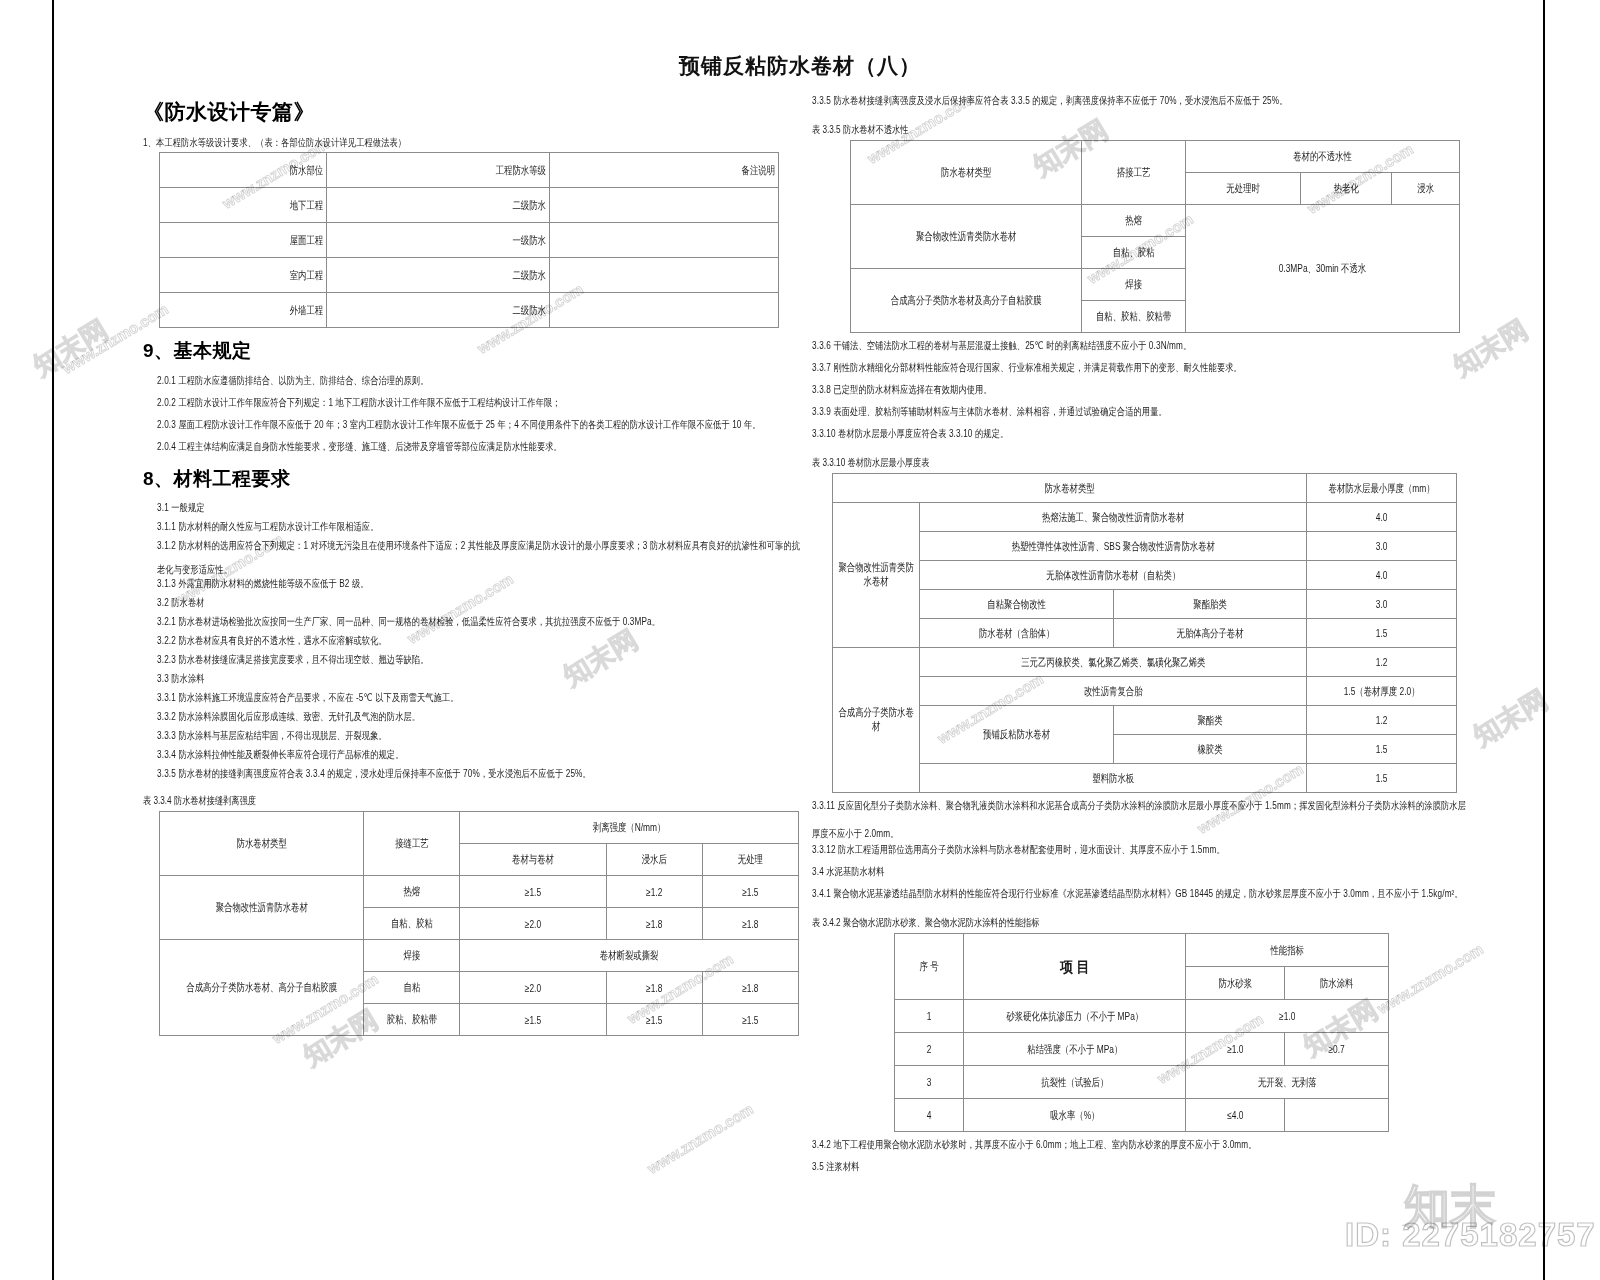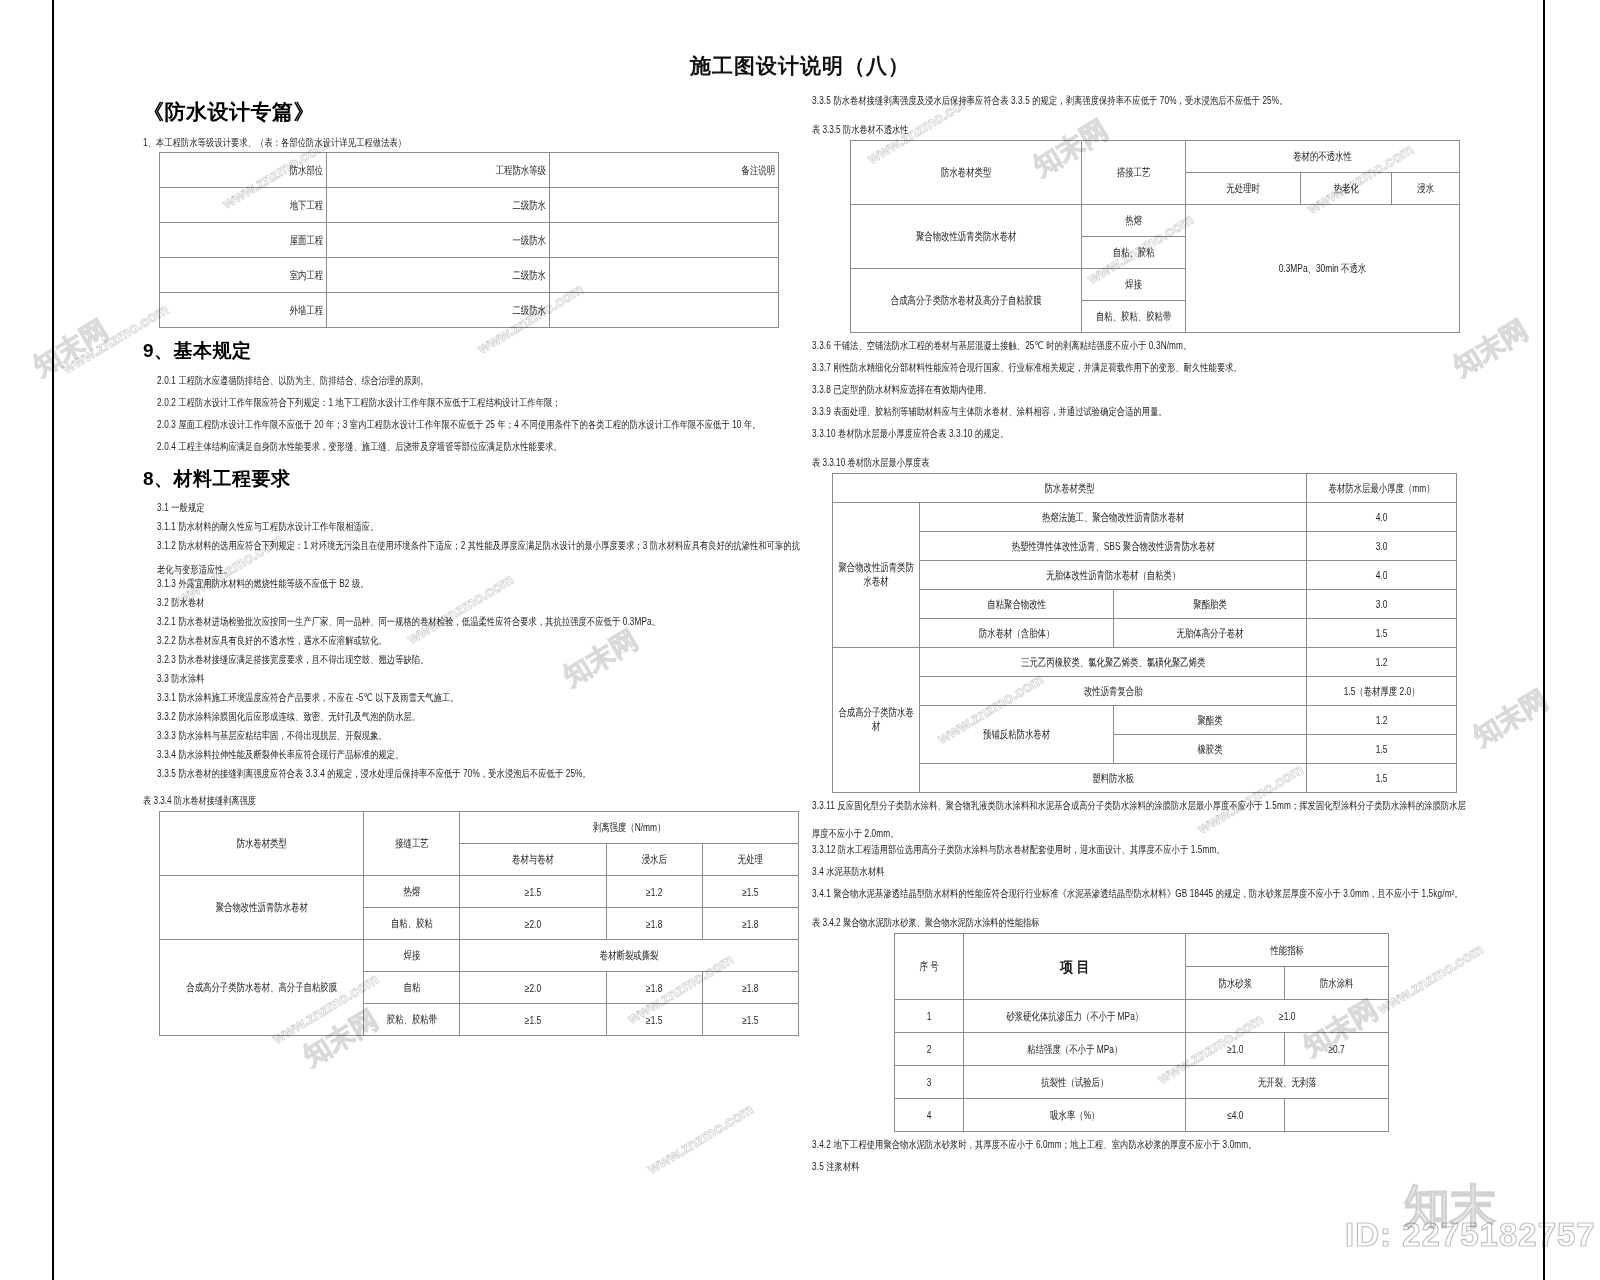--- a/index.html
+++ b/index.html
@@ -63,21 +63,21 @@
       -webkit-text-stroke:1px rgba(0,0,0,.17);transform:rotate(-31deg);white-space:nowrap;}
   .wm-zhimo{position:absolute;pointer-events:none;user-select:none;
       font-size:27px;font-weight:700;color:transparent;
       -webkit-text-stroke:1.1px rgba(0,0,0,.15);transform:rotate(-31deg);white-space:nowrap;}
 </style>
 </head>
 <body>
 
 <div id="sheet-frame"></div>
 
-<div id="doc-title">施工图设计说明（八）</div>
+<div id="doc-title">预铺反粘防水卷材（八）</div>
 
 <div class="col" id="col-left">
 
   <div class="sec-title big">《防水设计专篇》</div>
 
   <div class="para nomargin">1、本工程防水等级设计要求、（表：各部位防水设计详见工程做法表）</div>
 
   <table class="bordered" id="tbl-waterproof-grade">
     <tbody>
         <tr>

